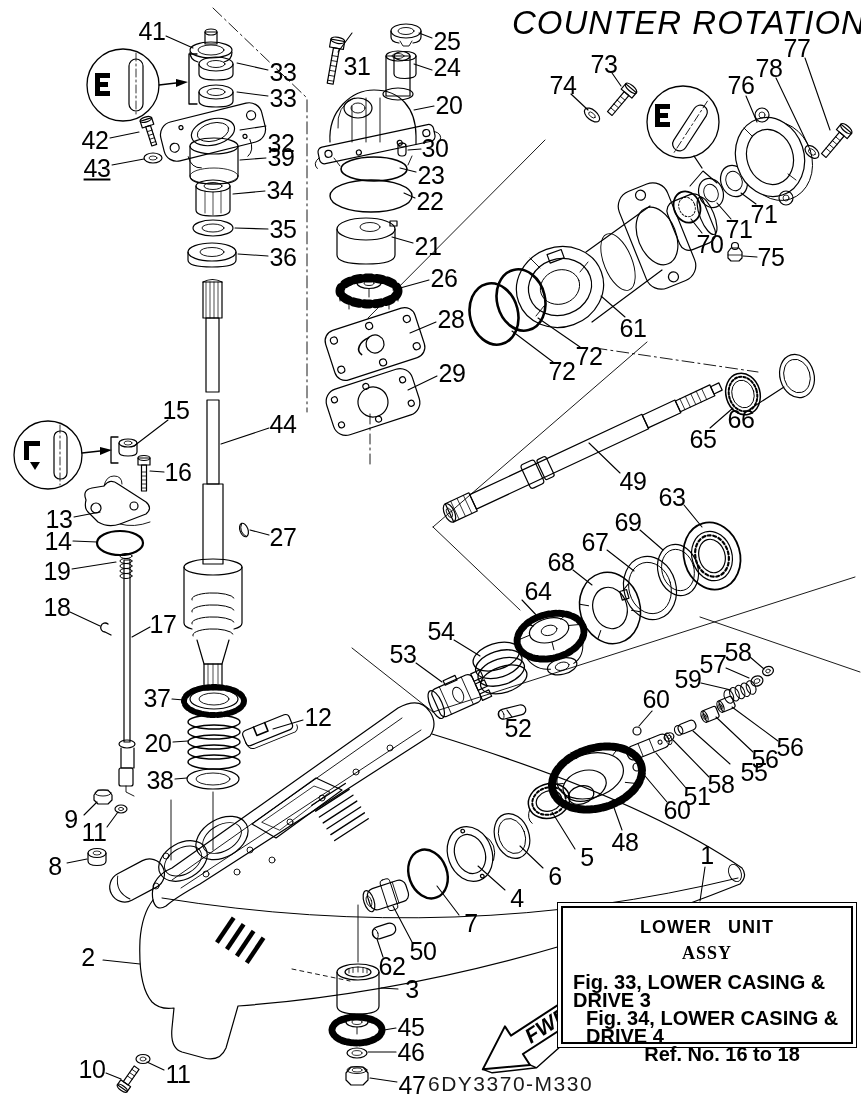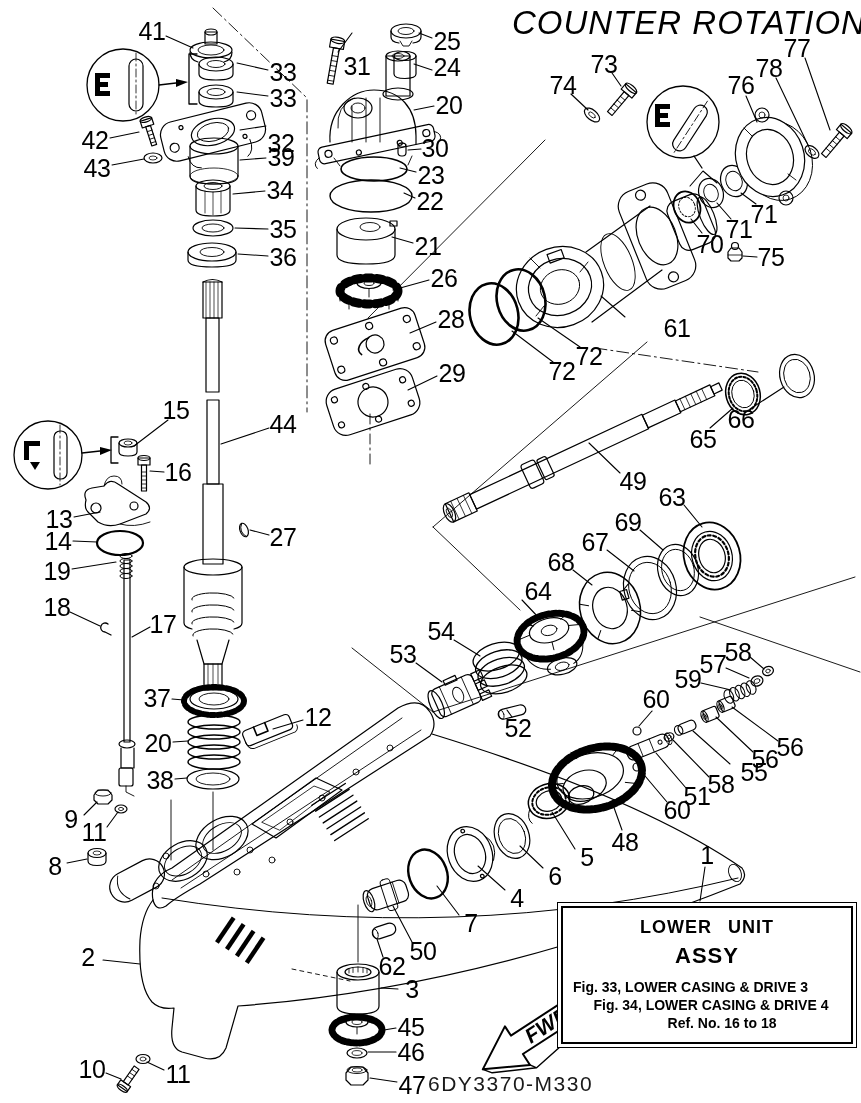--- a/index.html
+++ b/index.html
@@ -9,25 +9,25 @@
   .callout{position:absolute;transform:translate(-50%,-50%);font-size:25px;line-height:1;
            letter-spacing:-0.5px;white-space:nowrap;}
   .title{position:absolute;left:512px;top:4px;width:348px;text-align:center;
          font-size:33px;font-style:italic;letter-spacing:1px;white-space:nowrap;}
   .code{position:absolute;left:428px;top:1072px;font-size:21px;letter-spacing:1.5px;color:#1a1a1a;}
   .info-box{position:absolute;left:557px;top:902px;width:300px;height:146px;
             border:1.5px solid #000;box-sizing:border-box;background:#fff;}
   .info-inner{position:absolute;left:3px;top:3px;right:3px;bottom:3px;border:2.5px solid #000;
               font-weight:bold;}
   .ib-l1{margin-top:9px;text-align:center;font-size:18px;word-spacing:10px;letter-spacing:1px;}
-  .ib-l2{margin-top:5px;text-align:center;font-size:22px;letter-spacing:1px;}
-  .ib-fig{font-size:14px;line-height:18px;}
+  .ib-l2{margin-top:5px;text-align:center;font-size:18px;letter-spacing:1px;font-family:Liberation Serif, serif;}
+  .ib-fig{font-size:20px;line-height:18px;}
   .ib-f0{margin-top:9px;padding-left:10px;}
   .ib-f1{text-align:right;padding-right:16px;}
-  .ib-f2{padding-left:8px;text-align:center;}
+  .ib-f2{padding-left:23px;}
   .ib-f3{text-align:center;padding-left:30px;}
 </style>
 </head>
 <body>
 
 <div class="stage">
 
 <svg class="art" width="861" height="1103" viewBox="0 0 861 1103" xmlns="http://www.w3.org/2000/svg">
 <g stroke="#000" fill="none" stroke-width="1.2" stroke-linecap="round" stroke-linejoin="round">
 
@@ -727,42 +727,42 @@
       <div class="callout" style="left: 283px; top: 98px;">33</div>
       <div class="callout" style="left: 280px; top: 190px;">34</div>
       <div class="callout" style="left: 283px; top: 229px;">35</div>
       <div class="callout" style="left: 283px; top: 257px;">36</div>
       <div class="callout" style="left: 157px; top: 698px;">37</div>
       <div class="callout" style="left: 160px; top: 780px;">38</div>
       <div class="callout" style="left: 281px; top: 157px;">39</div>
       <div class="callout" style="left: 158px; top: 743px;">20</div>
       <div class="callout" style="left: 152px; top: 31px;">41</div>
       <div class="callout" style="left: 95px; top: 140px;">42</div>
-      <div class="callout" style="left: 97px; top: 168px;">43</div>
+      <div class="callout" style="left: 97px; top: 168px; text-decoration: underline;">43</div>
       <div class="callout" style="left: 283px; top: 424px;">44</div>
       <div class="callout" style="left: 411px; top: 1027px;">45</div>
       <div class="callout" style="left: 411px; top: 1052px;">46</div>
       <div class="callout" style="left: 412px; top: 1085px;">47</div>
       <div class="callout" style="left: 625px; top: 842px;">48</div>
       <div class="callout" style="left: 633px; top: 481px;">49</div>
       <div class="callout" style="left: 423px; top: 951px;">50</div>
       <div class="callout" style="left: 697px; top: 796px;">51</div>
       <div class="callout" style="left: 518px; top: 728px;">52</div>
       <div class="callout" style="left: 403px; top: 654px;">53</div>
       <div class="callout" style="left: 441px; top: 631px;">54</div>
       <div class="callout" style="left: 742px; top: 772px; margin-left: 12px;">55</div>
       <div class="callout" style="left: 790px; top: 747px;">56</div>
       <div class="callout" style="left: 765px; top: 759px;">56</div>
       <div class="callout" style="left: 713px; top: 664px;">57</div>
       <div class="callout" style="left: 738px; top: 652px;">58</div>
       <div class="callout" style="left: 721px; top: 784px;">58</div>
       <div class="callout" style="left: 688px; top: 679px;">59</div>
       <div class="callout" style="left: 656px; top: 699px;">60</div>
       <div class="callout" style="left: 677px; top: 810px;">60</div>
-      <div class="callout" style="left: 633px; top: 328px; margin-left: 44px;">61</div>
+      <div class="callout" style="left: 633px; top: 328px;">61</div>
       <div class="callout" style="left: 392px; top: 966px;">62</div>
       <div class="callout" style="left: 672px; top: 497px;">63</div>
       <div class="callout" style="left: 538px; top: 591px;">64</div>
       <div class="callout" style="left: 703px; top: 439px;">65</div>
       <div class="callout" style="left: 741px; top: 419px;">66</div>
       <div class="callout" style="left: 595px; top: 542px;">67</div>
       <div class="callout" style="left: 561px; top: 562px;">68</div>
       <div class="callout" style="left: 628px; top: 522px;">69</div>
       <div class="callout" style="left: 710px; top: 244px;">70</div>
       <div class="callout" style="left: 764px; top: 214px;">71</div>

